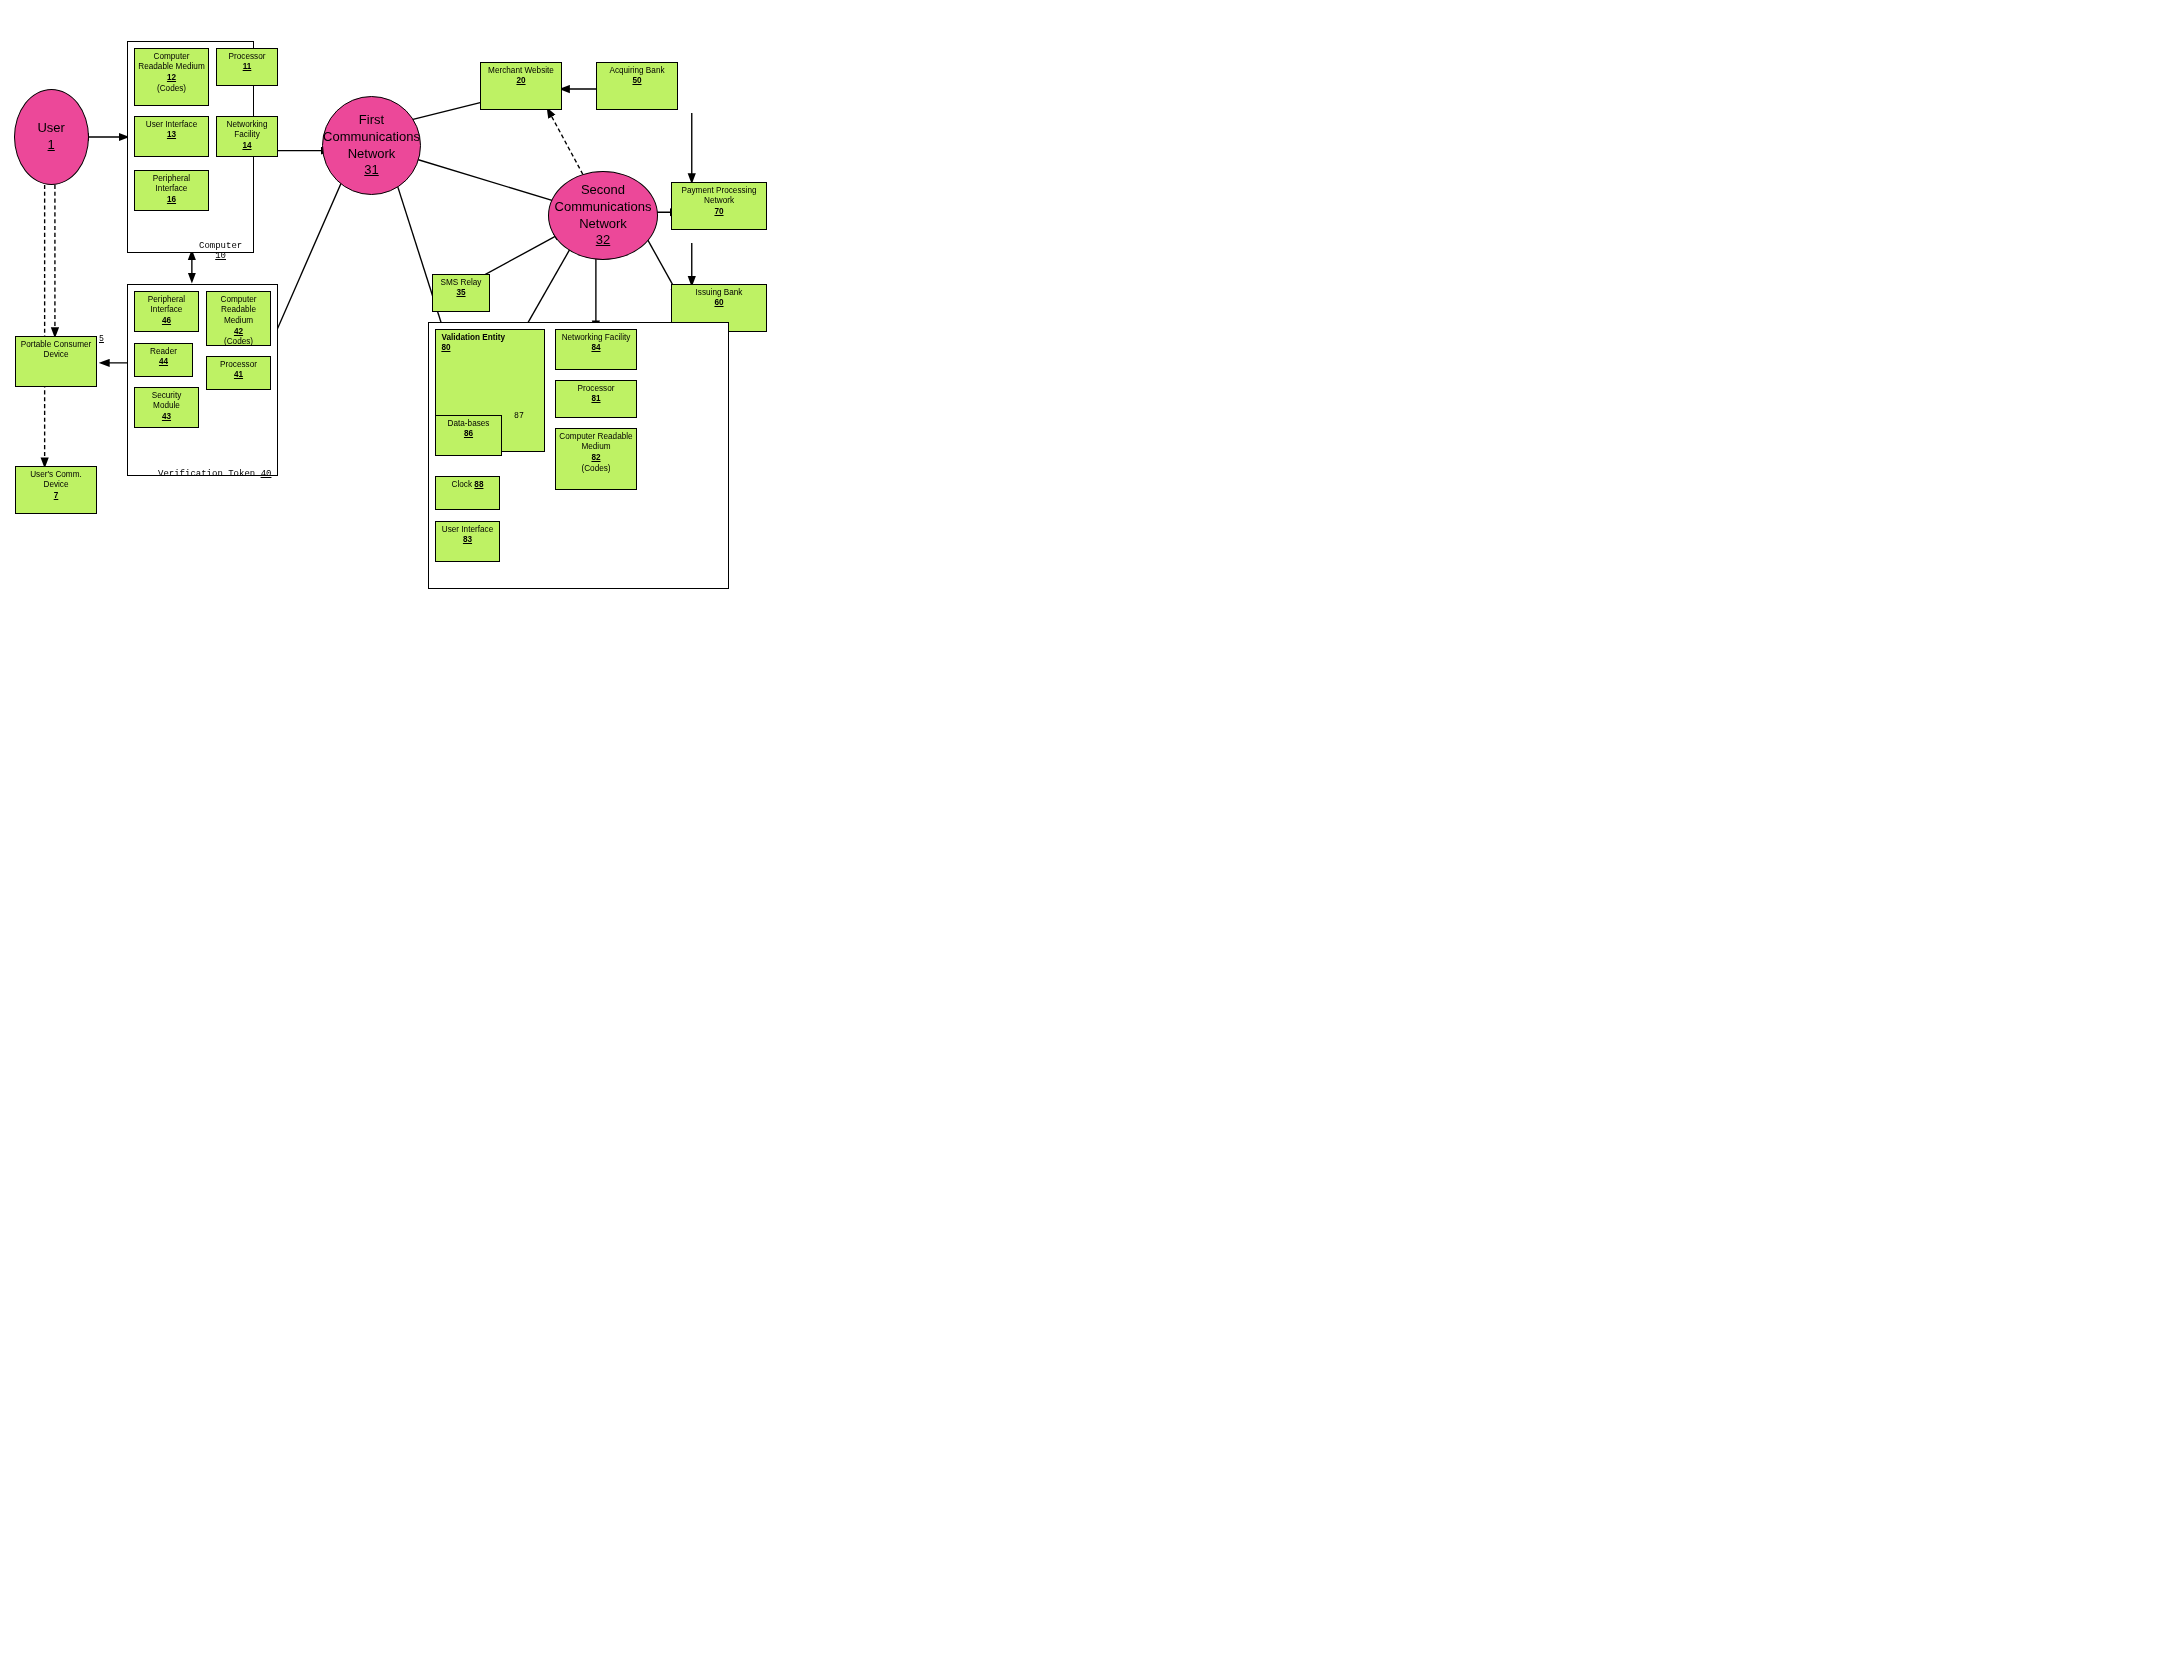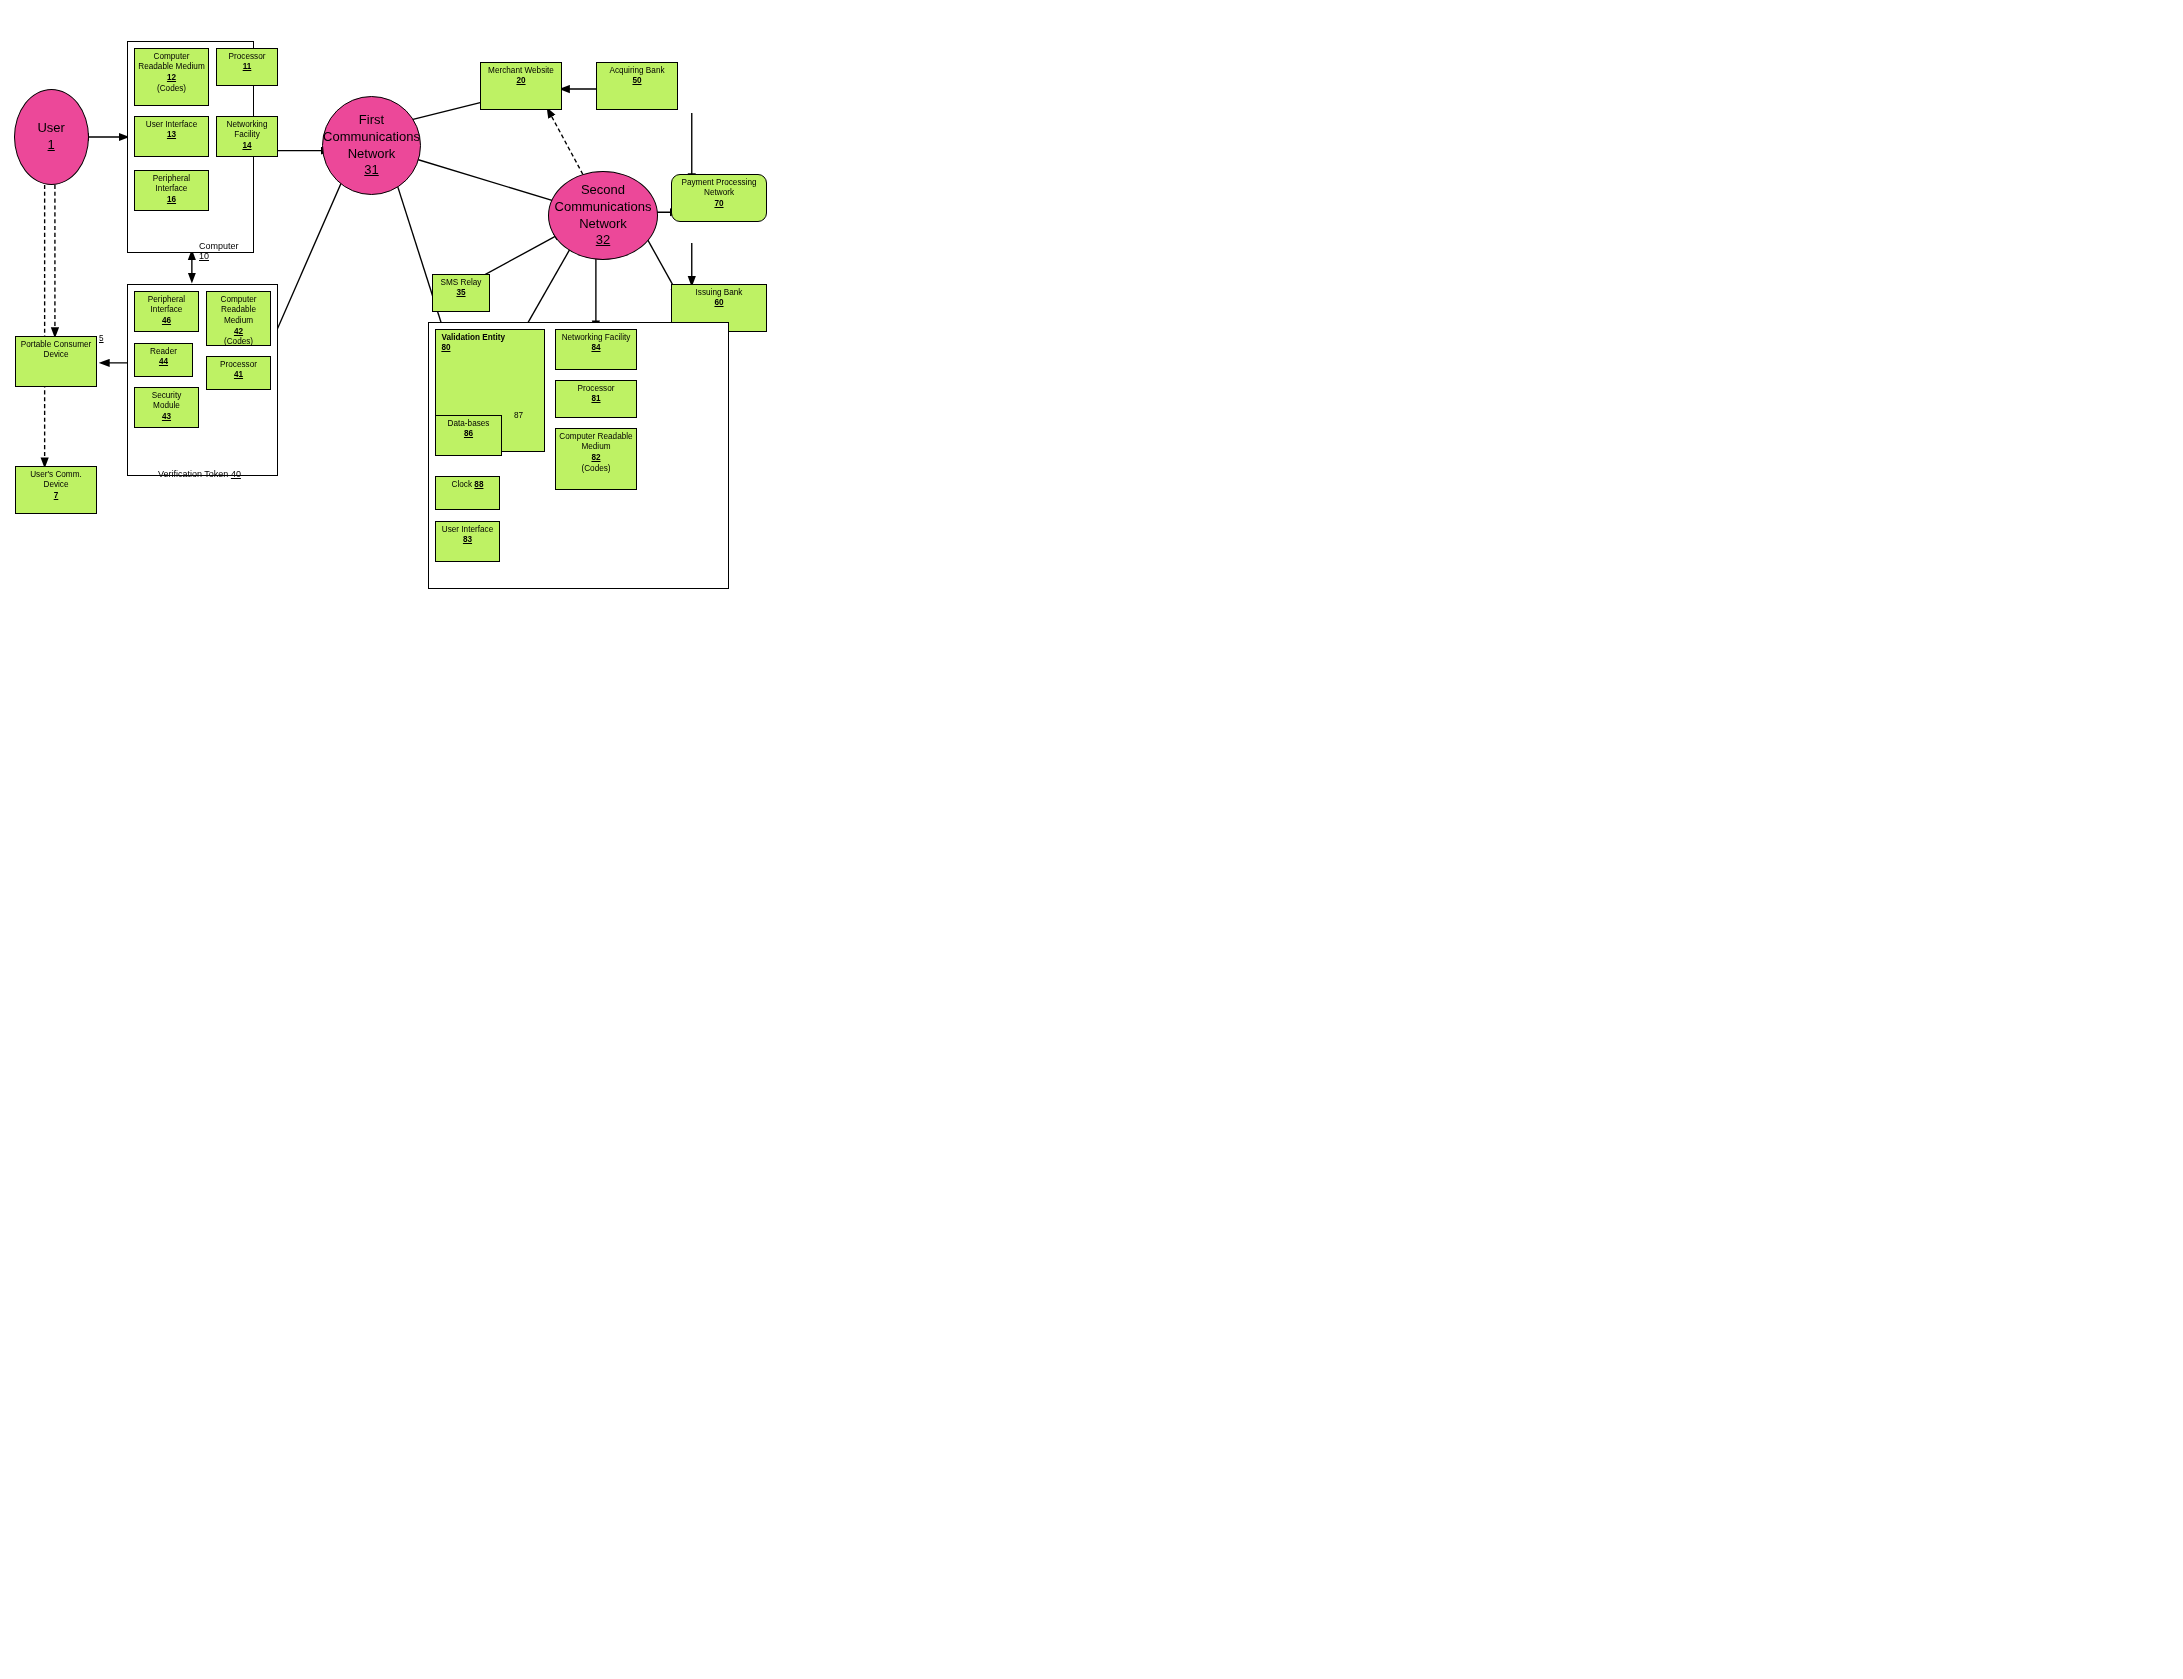--- a/index.html
+++ b/index.html
@@ -41,22 +41,23 @@
       justify-content: center;
     }
     .outer-box {
       position: absolute;
       border: 1.4px solid #000;
       background: #fff;
     }
     .label {
       position: absolute;
       font-size: 8.2px;
-      text-align: left;
+      text-align: center;
       background: transparent;
+      font-family: Liberation Mono, monospace;
     }
     svg.arrows {
       position: absolute;
       top: 0;
       left: 0;
       width: 822px;
       height: 630px;
       pointer-events: none;
     }
   </style>
@@ -224,21 +225,21 @@
     <u>50</u>
   </div>
 
   <div class="ellipse" style="left:548px;top:171px;width:110px;height:89px;">
     <div>
       <span>Second Communications Network</span><br>
       <u>32</u>
     </div>
   </div>
 
-  <div class="box" style="left:671px;top:174px;width:96px;height:48px;border-radius:9px;">
+  <div class="box" style="left:671px;top:182px;width:96px;height:48px;">
     <span>Payment Processing Network</span><br>
     <u>70</u>
   </div>
 
   <div class="box" style="left:671px;top:284px;width:96px;height:48px;">
     <span>Issuing Bank</span><br>
     <u>60</u>
   </div>
 
   <div class="box" style="left:404px;top:274px;width:58px;height:38px;margin-left:28px;">

